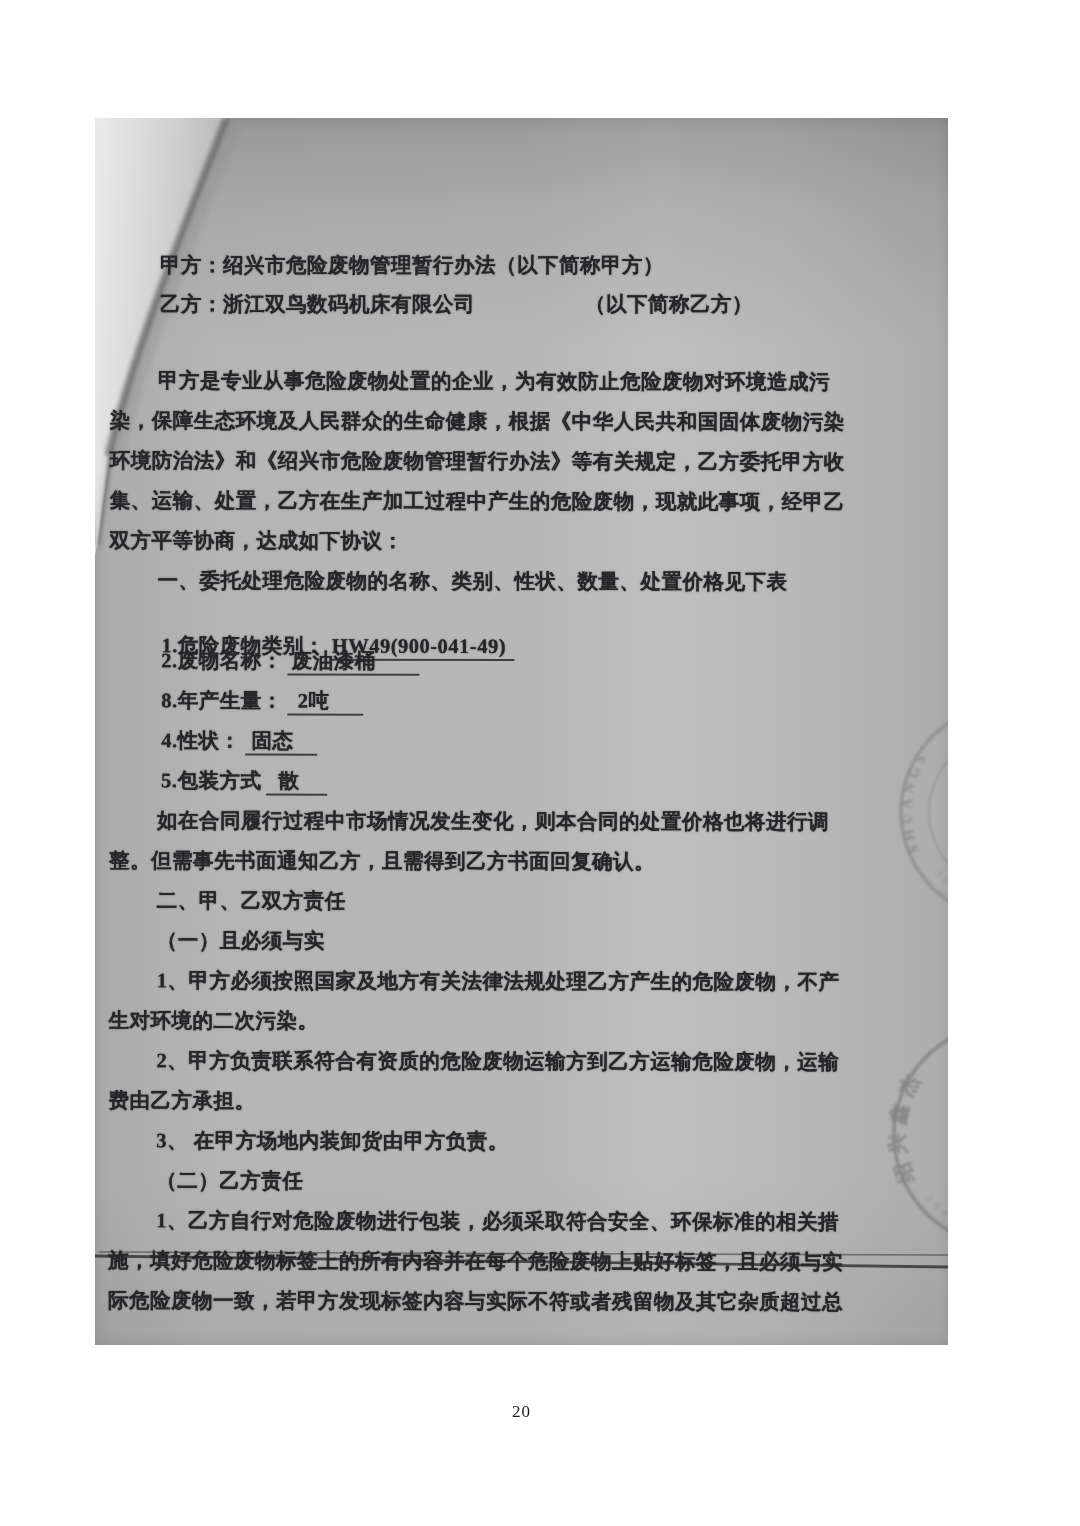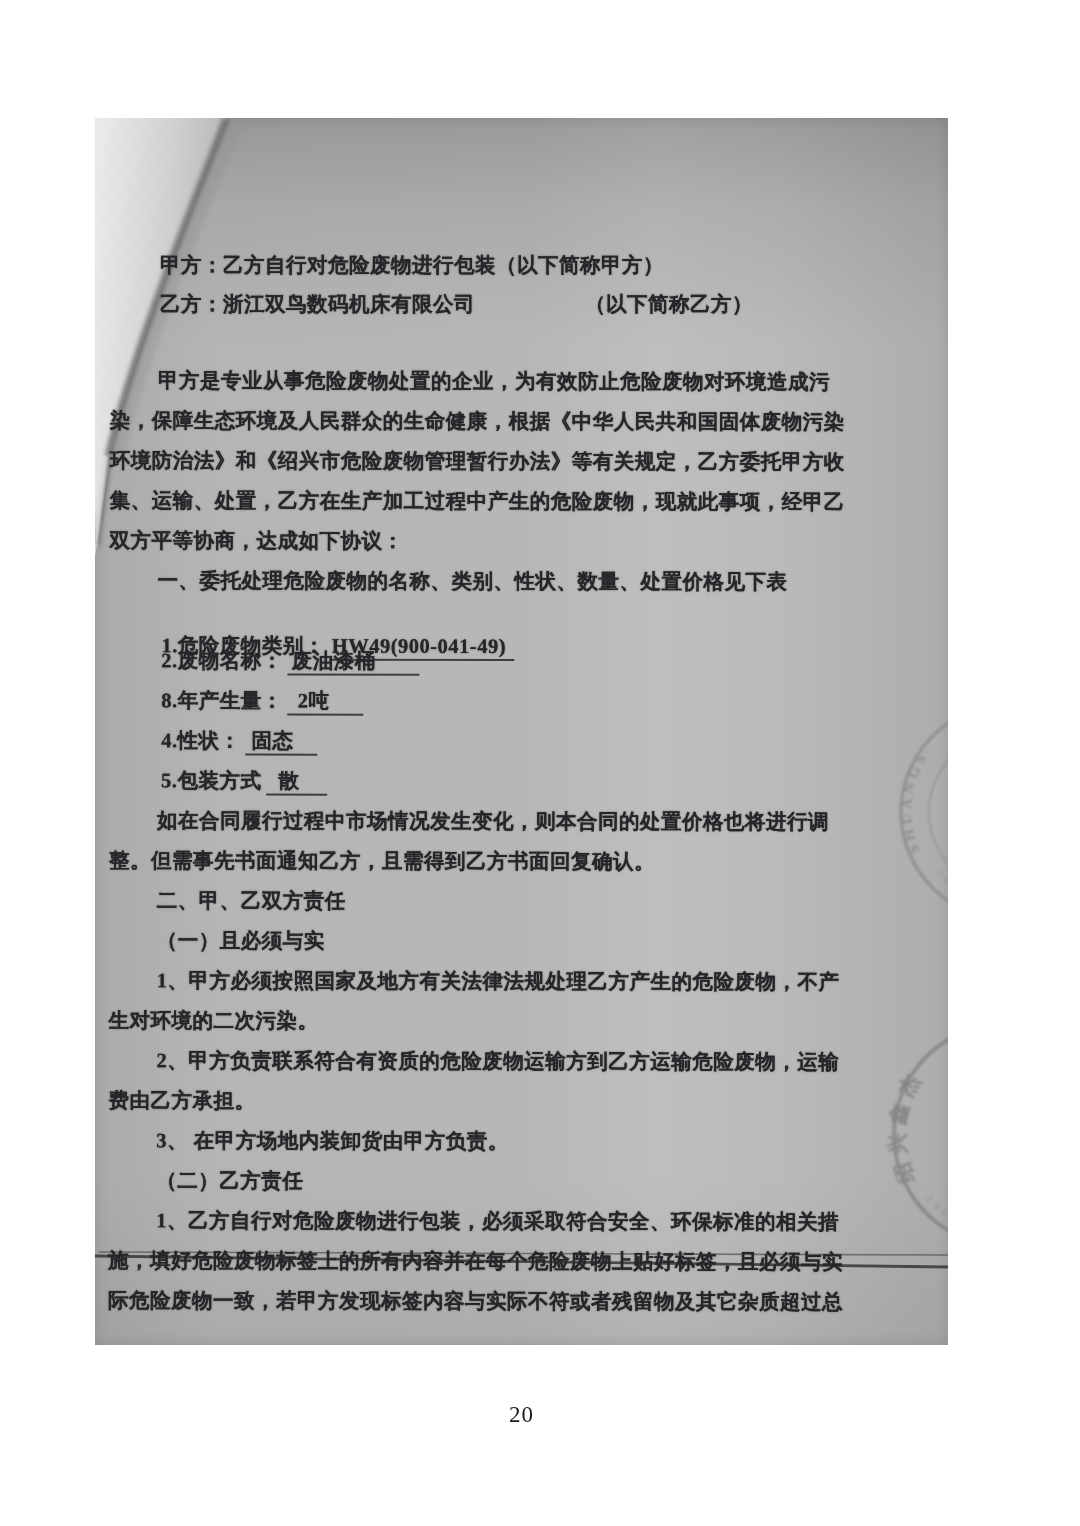--- a/index.html
+++ b/index.html
@@ -42,21 +42,21 @@
   }
   .u1{padding:0 8px 0 2px;margin-top:32px;}
   .u2{padding:0 44px 0 4px;}
   .u3{padding:0 34px 0 10px;}
   .u4{padding:0 24px 0 6px;}
   .u5{padding:0 28px 0 12px;}
 
   
   .page-number{
     position:absolute;left:95px;top:1402px;width:853px;text-align:center;
-    font-size:23px;color:#1c1c1c;letter-spacing:1px;
+    font-size:17px;color:#1c1c1c;letter-spacing:1px;
   }
 
   svg text{font-family:"Liberation Serif","DejaVu Serif",serif;}
 </style>
 </head>
 <body>
 
 <div class="canvas">
 
   <div class="scan-page">
@@ -111,21 +111,21 @@
       </g>
 
       <g>
         <path d="M4,1134 L853,1137" stroke="#4a4a4a" stroke-width="1.6" opacity="0.65"></path>
         <path d="M0,1138 L853,1149" stroke="#2f2f2f" stroke-width="2.8" opacity="0.8"></path>
       </g>
     </svg>
 
     <div class="parties txt">
       <div class="party-line">
-        <span>甲方：乙方自行对危险废物进行包装</span><span class="alias-a">（以下简称甲方）</span>
+        <span>甲方：绍兴市危险废物管理暂行办法</span><span class="alias-a">（以下简称甲方）</span>
       </div>
       <div class="party-line">
         <span>乙方：浙江双鸟数码机床有限公司</span><span class="alias-b">（以下简称乙方）</span>
       </div>
     </div>
 
     <div class="body-text txt">
       <div class="bl ind"><span>甲方是专业从事危险废物处置的企业，为有效防止危险废物对环境造成污</span></div>
       <div class="bl"><span>染，保障生态环境及人民群众的生命健康，根据《中华人民共和国固体废物污染</span></div>
       <div class="bl"><span>环境防治法》和《绍兴市危险废物管理暂行办法》等有关规定，乙方委托甲方收</span></div>

